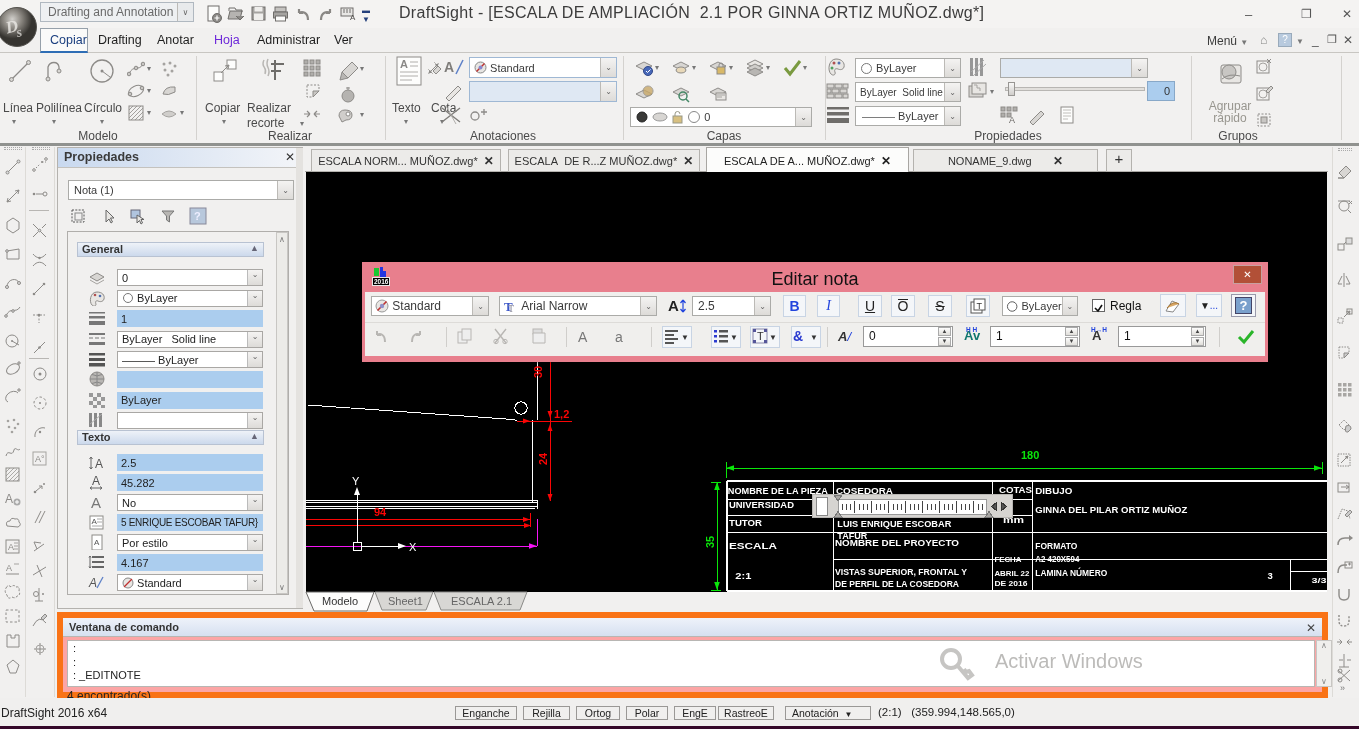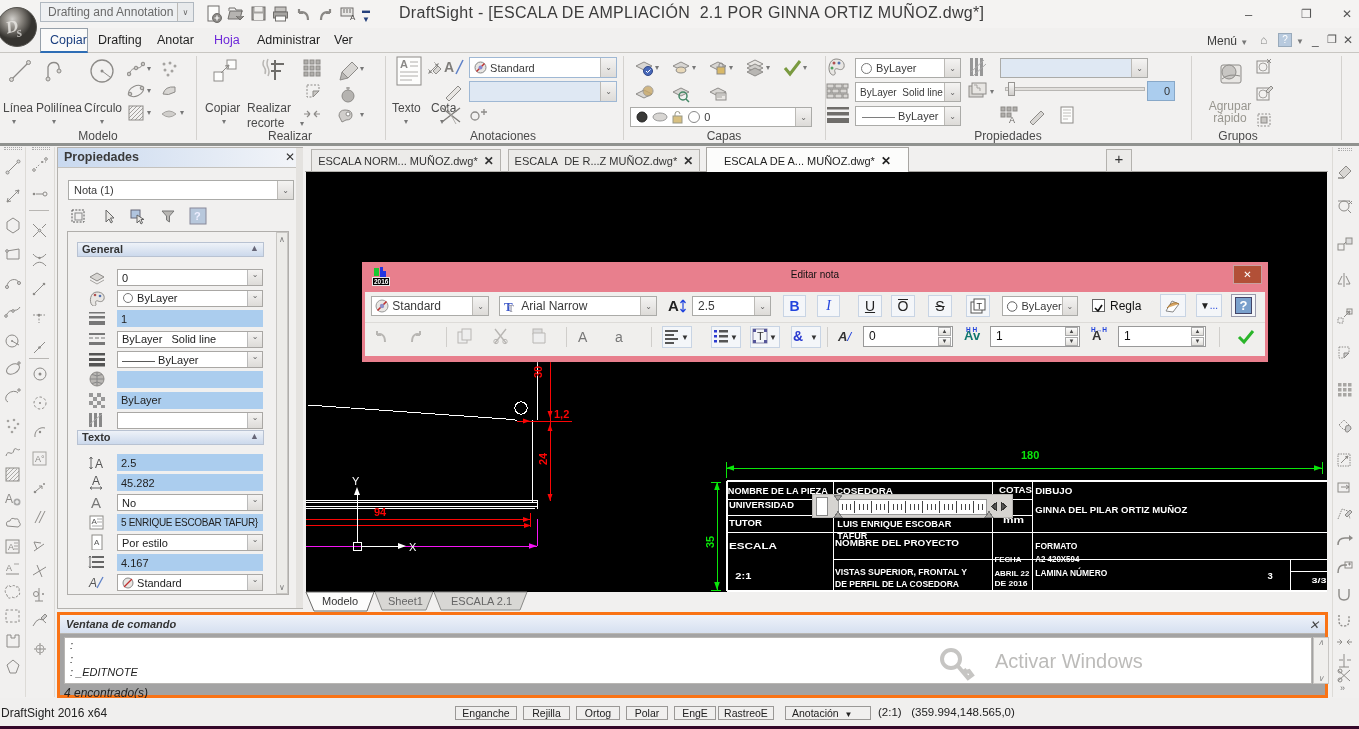--- a/index.html
+++ b/index.html
@@ -634,20 +634,21 @@
       <path d="M2 13 L14 2 M2 2 L14 13" stroke="#8d8b88"></path>
       <circle cx="4" cy="12" r="2" fill="none" stroke="#8d8b88"></circle>
       <circle cx="4" cy="3" r="2" fill="none" stroke="#8d8b88"></circle>
     </svg>
 <div class="abs" style="left:1340px;top:683px;font-size:9px;color:#777;">»<br></div>
 <div class="abs" style="left:305px;top:146px;width:1023px;height:26px;background:#f1f0ef;"></div>
 <div class="abs" style="left:305px;top:171px;width:1023px;height:1px;background:#a8a6a2;"></div>
 <div class="abs" style="left:508px;top:149px;width:192px;height:23px;background:#ecebe9;border:1px solid #b4b2ae;font-size:11px;color:#333;text-align:center;padding-top:4px;white-space:nowrap;">ESCALA&nbsp; DE R...Z MUÑOZ.dwg* &nbsp;<b style="font-size:12px;">✕</b></div>
 <div class="abs" style="left:311px;top:149px;width:190px;height:23px;background:#ecebe9;border:1px solid #b4b2ae;font-size:11px;color:#333;text-align:center;padding-top:4px;white-space:nowrap;">ESCALA NORM... MUÑOZ.dwg* &nbsp;<b style="font-size:12px;">✕</b></div>
 <div class="abs" style="left:706px;top:147px;width:203px;height:25px;background:#fcfcfb;border:1px solid #a8a6a2;border-bottom:none;font-size:11px;color:#222;text-align:center;padding-top:6px;white-space:nowrap;">ESCALA DE A... MUÑOZ.dwg* &nbsp;<b style="font-size:12px;">✕</b></div>
+<div class="abs" style="left:913px;top:149px;width:185px;height:23px;background:#ecebe9;border:1px solid #b4b2ae;font-size:11px;color:#333;text-align:center;padding-top:4px;white-space:nowrap;">NONAME_9.dwg&nbsp;&nbsp;&nbsp;&nbsp;&nbsp; &nbsp;<b style="font-size:12px;">✕</b></div>
 <div class="abs" style="left:1106px;top:149px;width:26px;height:23px;border:1px solid #b4b2ae;background:#ecebe9;font-size:15px;color:#333;text-align:center;">+</div>
 <div class="abs" style="left:306px;top:172px;width:1021px;height:420px;background:#000;"></div>
 <svg id="cad" class="abs" style="left:306px;top:172px;" width="1021" height="420" viewBox="0 0 1021 420" shape-rendering="crispEdges">
       <path d="M2 233 L207 247.5 L211 248.5" stroke="#ffffff" fill="none"></path>
       <circle cx="215" cy="236" r="6.2" stroke="#ffffff" fill="none"></circle>
       <path d="M231 190 V248 M226.5 248 V330" stroke="#ffffff" fill="none"></path>
       <path d="M0 328.5 H231 M0 330.5 H231 M0 334.5 H231 M0 336 H229" stroke="#ffffff" fill="none"></path>
       <path d="M231 328 v9" stroke="#ffffff"></path>
       <path d="M244 190 V329" stroke="#fb0505"></path>
       <g fill="#fb0505" shape-rendering="auto">
@@ -749,21 +750,21 @@
     </svg>
 <div class="abs" style="left:305px;top:592px;width:1023px;height:20px;background:#f1f0ef;"></div>
 <svg class="abs" style="left:305px;top:591px;" width="260" height="21" viewBox="0 0 260 21">
 <path d="M1 1 L69 1 L62 20 L9 20 Z" fill="#fdfdfc" stroke="#6a6a68"></path>
 <path d="M70 1 L128 1 L121 19 L77 19 Z" fill="#d8d7d4" stroke="#8a8a88"></path>
 <path d="M129 1 L222 1 L215 19 L136 19 Z" fill="#d8d7d4" stroke="#8a8a88"></path>
 <text x="17" y="14" font-size="11" fill="#333" font-family="Liberation Sans,sans-serif">Modelo</text>
 <text x="83" y="14" font-size="11" fill="#666" font-family="Liberation Sans,sans-serif">Sheet1</text>
 <text x="146" y="14" font-size="11" fill="#666" font-family="Liberation Sans,sans-serif">ESCALA 2.1</text>
 </svg>
-<div class="abs" style="left:57px;top:612px;width:1271px;height:86px;background:#a3a3a3;border:3px solid #f97316;font-style:italic;">
+<div class="abs" style="left:57px;top:612px;width:1271px;height:86px;background:#fca5a5;border:6px solid #f97316;">
   <div style="height:19px;background:linear-gradient(#eef2fa,#d6e0f0);border-bottom:1px solid #b8b6b2;font-size:11px;font-weight:bold;color:#333;padding:3px 6px;">Ventana de comando<span style="float:right;font-weight:normal;color:#444;font-size:12px;">✕</span></div>
   <div style="position:absolute;left:4px;top:22px;width:1248px;height:47px;background:#fff;border:1px solid #b8b6b3;font-size:11px;color:#222;padding:1px 5px;line-height:13.5px;">:<br>:<br>: _EDITNOTE</div>
   <div style="position:absolute;left:1253px;top:22px;width:16px;height:47px;background:#f0efed;border:1px solid #c8c6c3;">
         <div style="font-size:8px;color:#888;text-align:center;">∧</div>
         <div style="position:absolute;bottom:0;width:100%;font-size:8px;color:#888;text-align:center;">∨</div>
       </div>
   <div style="position:absolute;left:4px;top:71px;font-size:12px;color:#222;">4 encontrado(s)</div>
 </div>
 <svg class="abs" style="left:930px;top:645px;" width="50" height="42" viewBox="0 0 50 42">
       <circle cx="21" cy="14" r="9" fill="none" stroke="#c6c5c3" stroke-width="4"></circle>
@@ -926,21 +927,21 @@
         <circle cx="6" cy="6" r="5" fill="#e8e6e3" stroke="#888"></circle>
         <path d="M2 10 L10 2" stroke="#c03030" stroke-width="1.3"></path>
       </svg>&nbsp;Standard<span style="margin-left:auto;width:15px;height:15px;background:linear-gradient(#f4f3f2,#dddbd8);border-left:1px solid #bbb;text-align:center;font-size:8px;color:#666;">⌄</span></div>
 <div class="abs" style="left:362px;top:262px;width:906px;height:100px;background:#e87f8d;box-shadow:0 1px 3px rgba(0,0,0,0.4);"></div>
 <div class="abs" style="left:372px;top:266px;width:18px;height:18px;">
 <div style="position:absolute;left:2px;top:2px;width:5px;height:8px;background:#19c931;"></div>
 <div style="position:absolute;left:8px;top:1px;width:3px;height:10px;background:#2335e0;"></div>
 <div style="position:absolute;left:11px;top:5px;width:3px;height:6px;background:#2335e0;"></div>
 <div style="position:absolute;left:0;top:11px;background:#000;color:#fff;font-size:6.5px;font-weight:bold;padding:0 1px;border:1px solid #e8e8e8;">2016</div>
 </div>
-<div class="abs" style="left:362px;top:269px;width:906px;text-align:center;font-size:10px;color:#111;">Editar nota</div>
+<div class="abs" style="left:362px;top:269px;width:906px;text-align:center;font-size:18px;color:#111;">Editar nota</div>
 <div class="abs" style="left:1233px;top:265px;width:29px;height:19px;background:#b25037;border:1px solid #c8a0a0;color:#fff;text-align:center;font-size:10px;padding-top:3px;">✕</div>
 <div class="abs" style="left:365px;top:292px;width:900px;height:64px;background:#f0efed;"></div>
 <div class="abs" style="left:365px;top:322px;width:900px;height:1px;background:#dddbd8;"></div>
 <div class="dd" style="left:371px;top:296px;width:118px;height:20px;padding-left:3px;font-size:12px;"><svg width="14" height="14" viewBox="0 0 14 14">
         <circle cx="7" cy="7" r="6" fill="#e8e6e3" stroke="#999"></circle>
         <path d="M2.5 11.5 L11.5 2.5" stroke="#c03030" stroke-width="1.6"></path>
         <circle cx="7" cy="7" r="2.2" fill="#9090c8"></circle>
       </svg>&nbsp;Standard<span class="arr">⌄</span></div>
 <div class="dd" style="left:499px;top:296px;width:158px;height:20px;padding-left:3px;font-size:12px;"><svg width="15" height="15" viewBox="0 0 15 15">
         <text x="1" y="12" font-size="13" font-weight="bold" fill="#3a55c8" font-family="Liberation Serif,serif">T</text>

